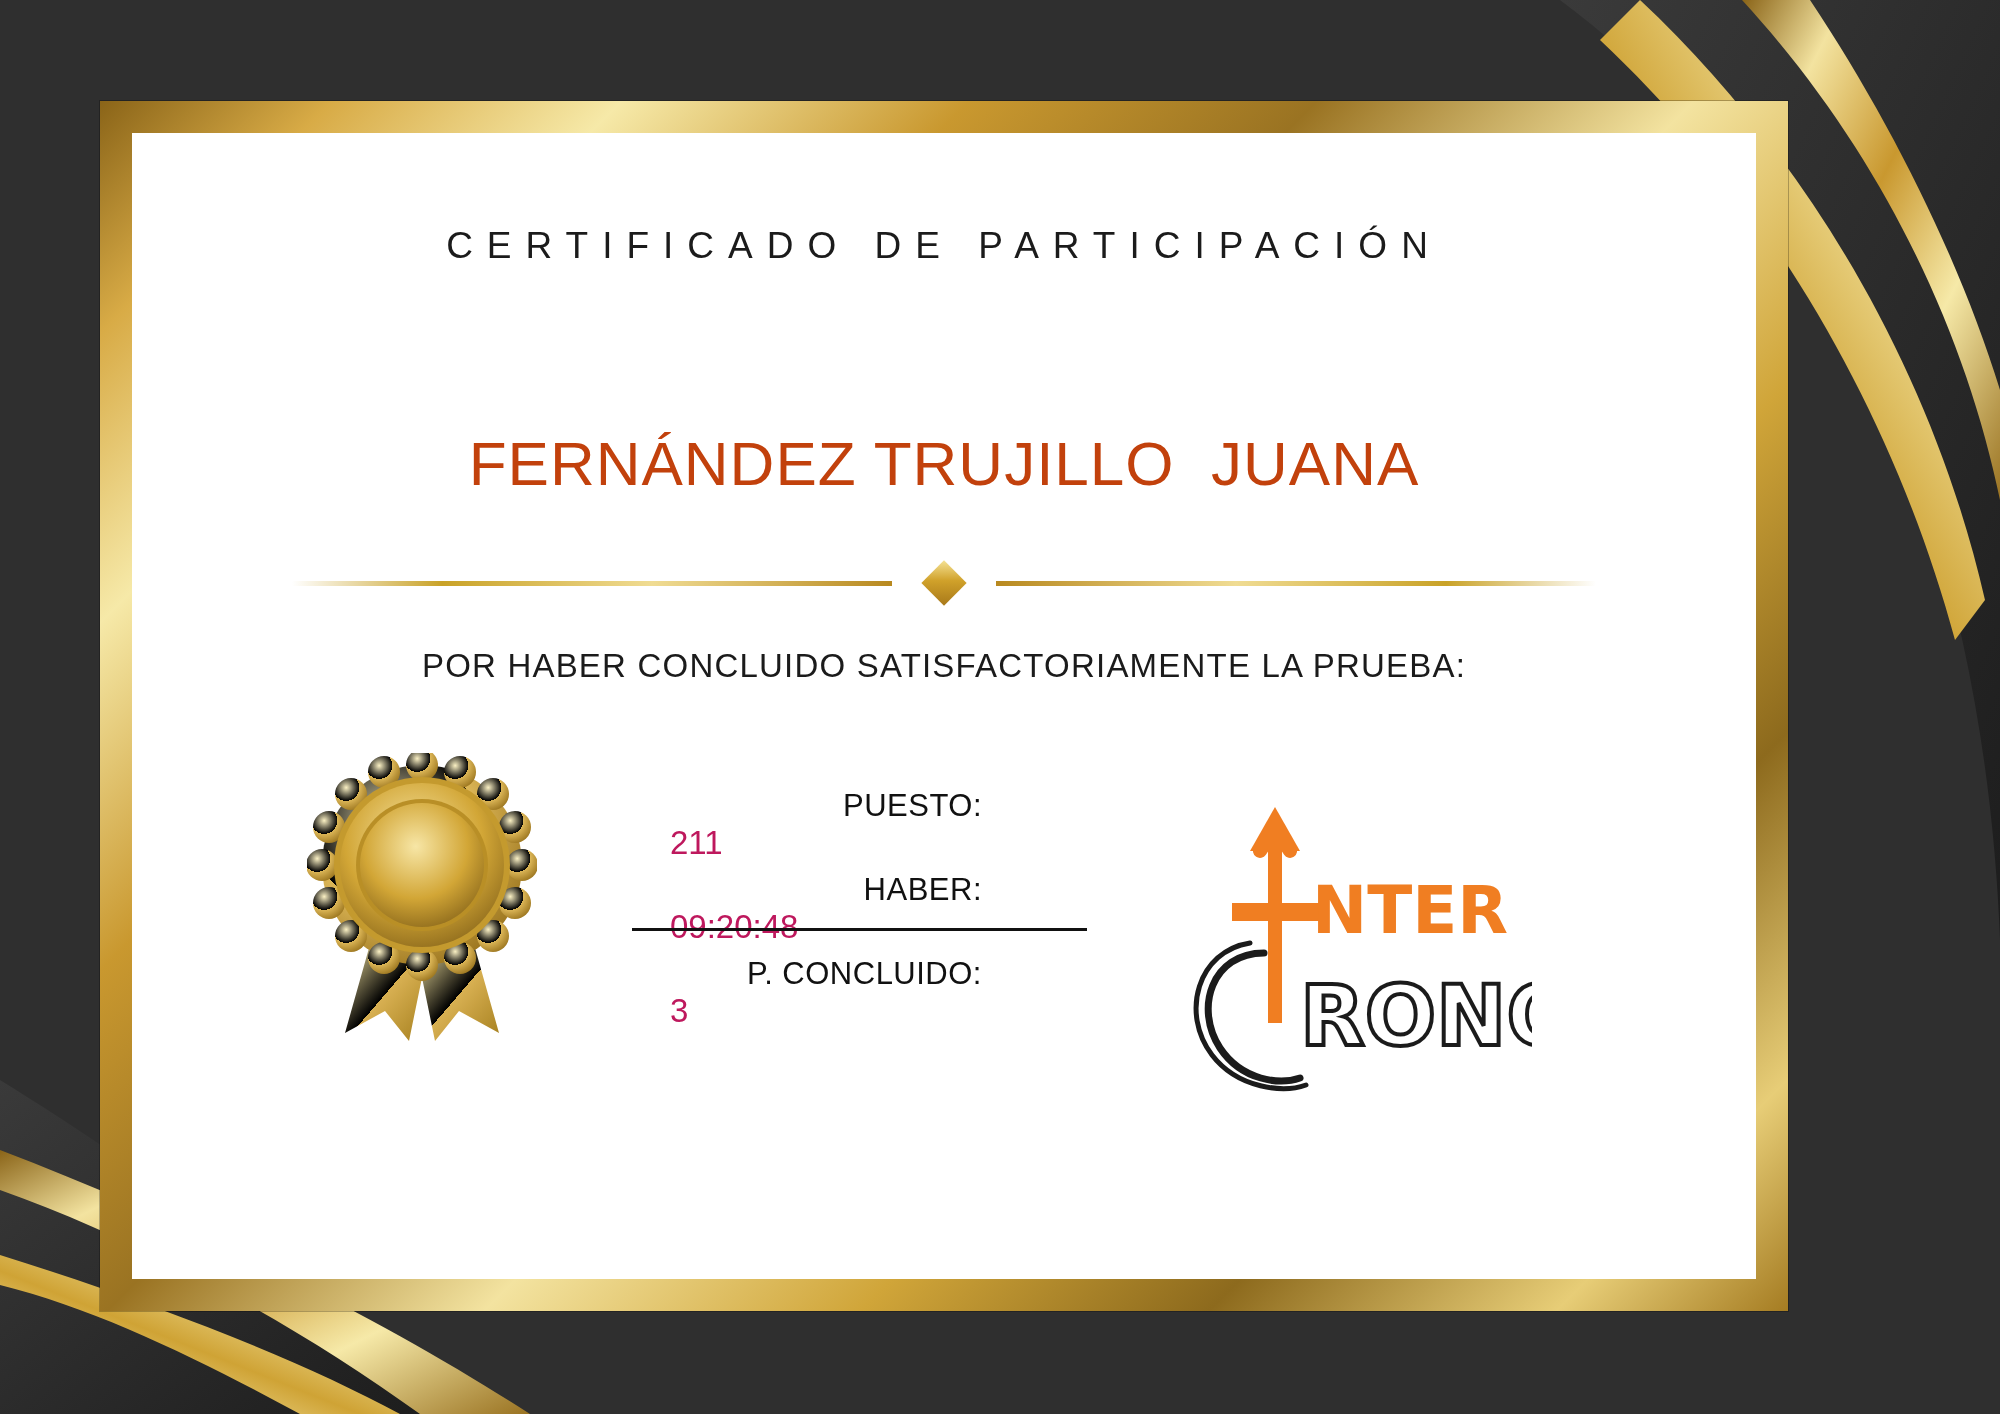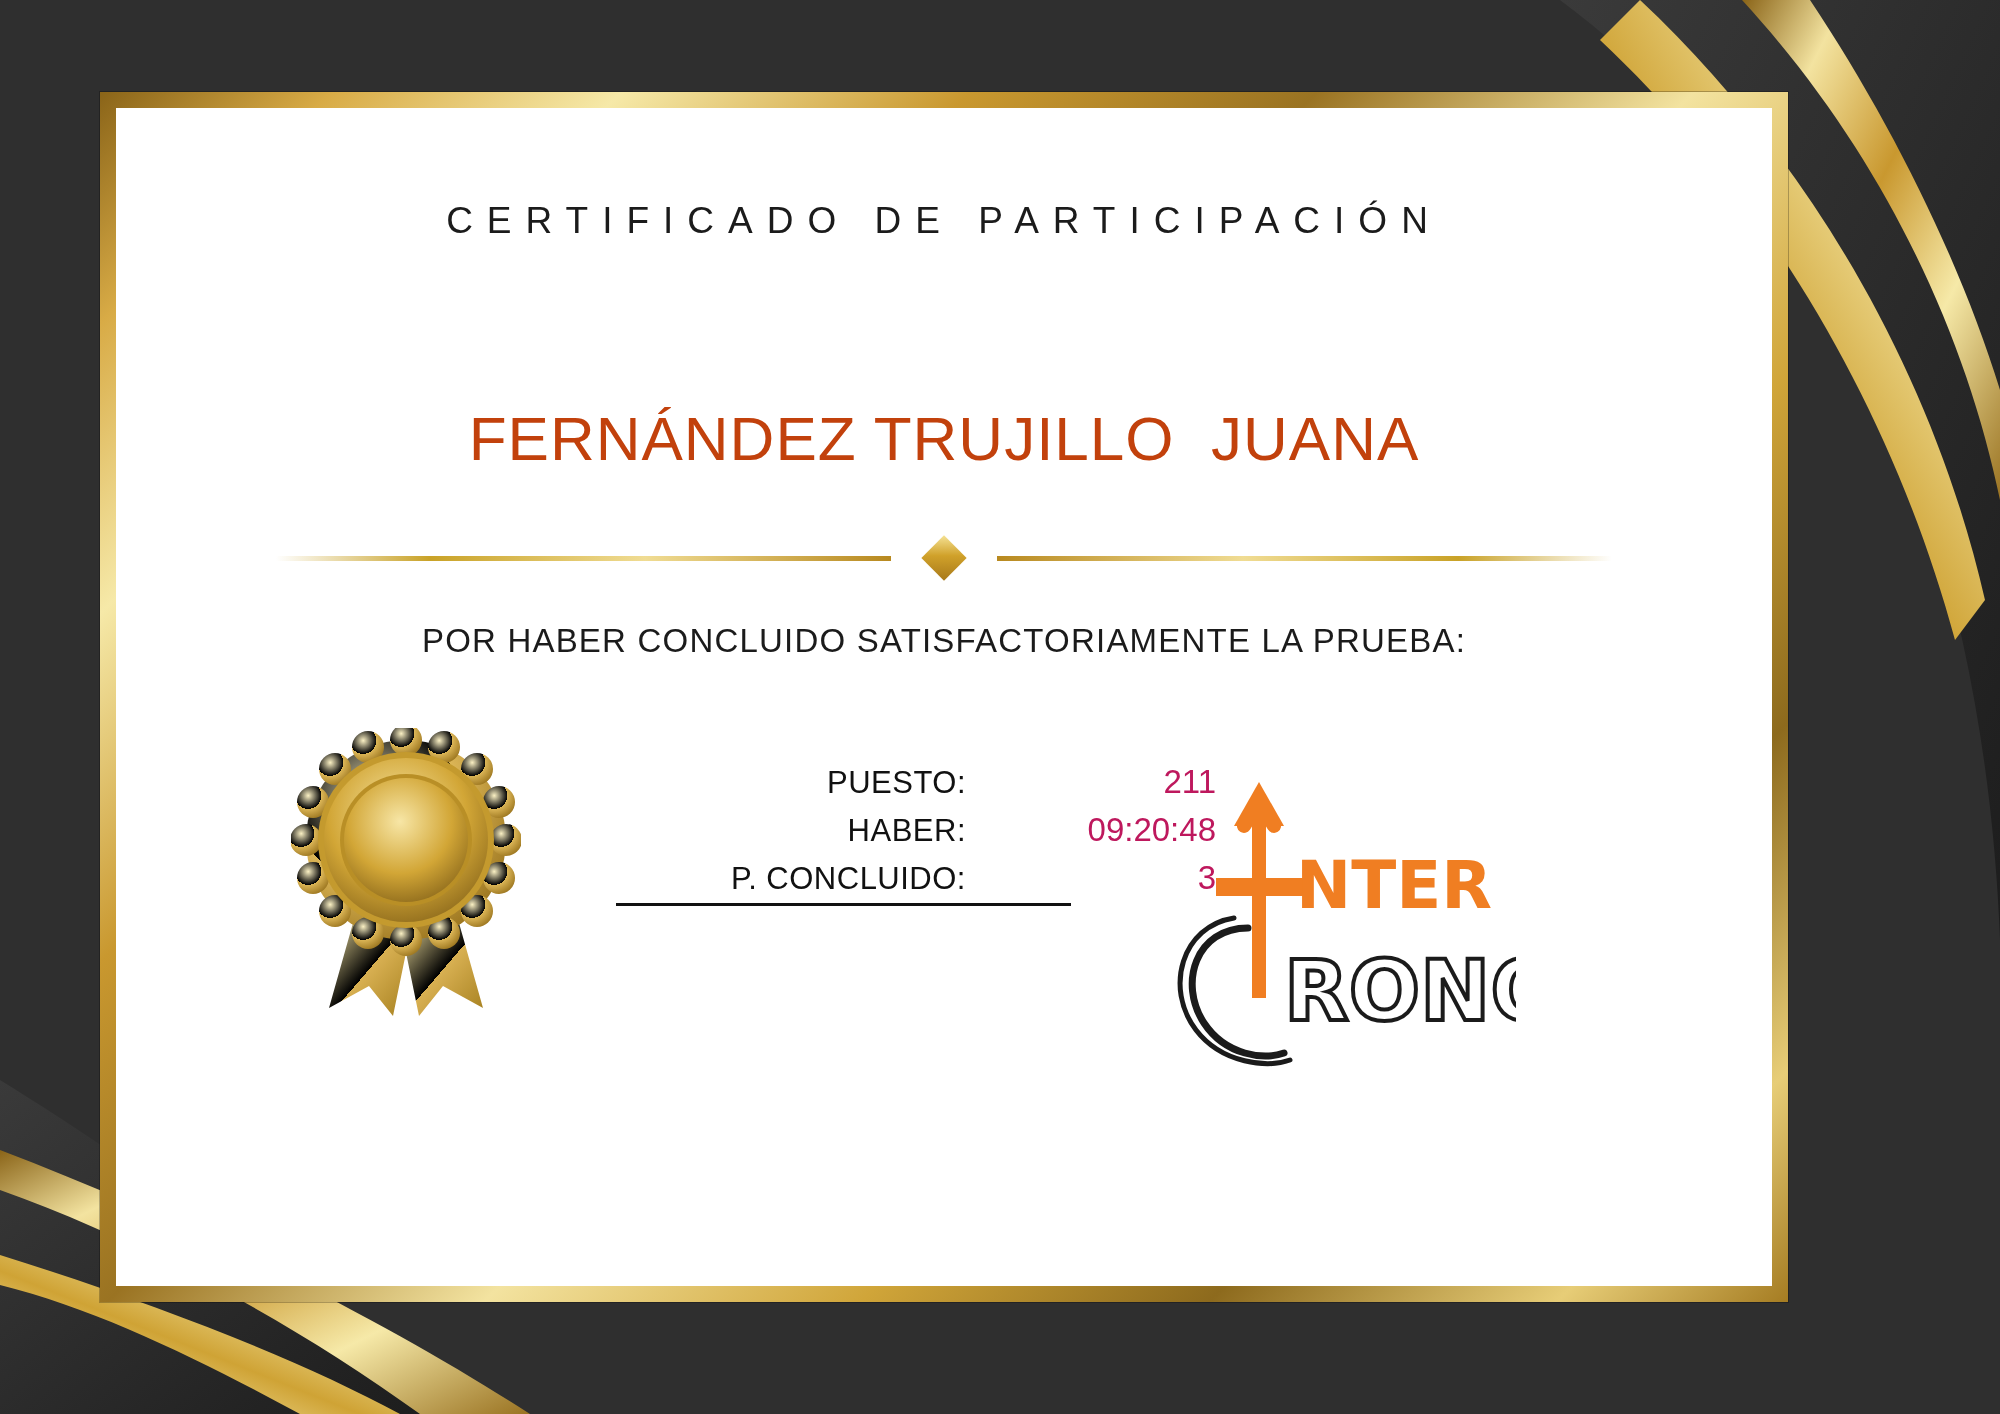--- a/index.html
+++ b/index.html
@@ -26,24 +26,24 @@
     left: 0;
     width: 2000px;
     height: 1414px;
     pointer-events: none;
   }
 
   
   .gold-frame {
     position: absolute;
     left: 100px;
-    top: 92px;
+    top: 101px;
     width: 1688px;
     height: 1210px;
-    padding: 16px;
+    padding: 32px;
     box-sizing: border-box;
     background: linear-gradient(135deg,
         #8a6418 0%,
         #d8ab46 8%,
         #f6e9a8 18%,
         #c9982f 30%,
         #9a7322 42%,
         #f3e3a0 55%,
         #d0a539 68%,
         #8d6a1d 80%,
@@ -137,20 +137,21 @@
     position: absolute;
     left: 520px;
     top: 655px;
     width: 580px;
   }
   .result-row {
     display: flex;
     align-items: baseline;
     justify-content: space-between;
     margin-bottom: 10px;
+    flex-direction: column;
   }
   .result-label {
     width: 330px;
     text-align: right;
     font-size: 31px;
     letter-spacing: 0.5px;
     color: #111;
   }
   .result-value {
     font-size: 33px;

